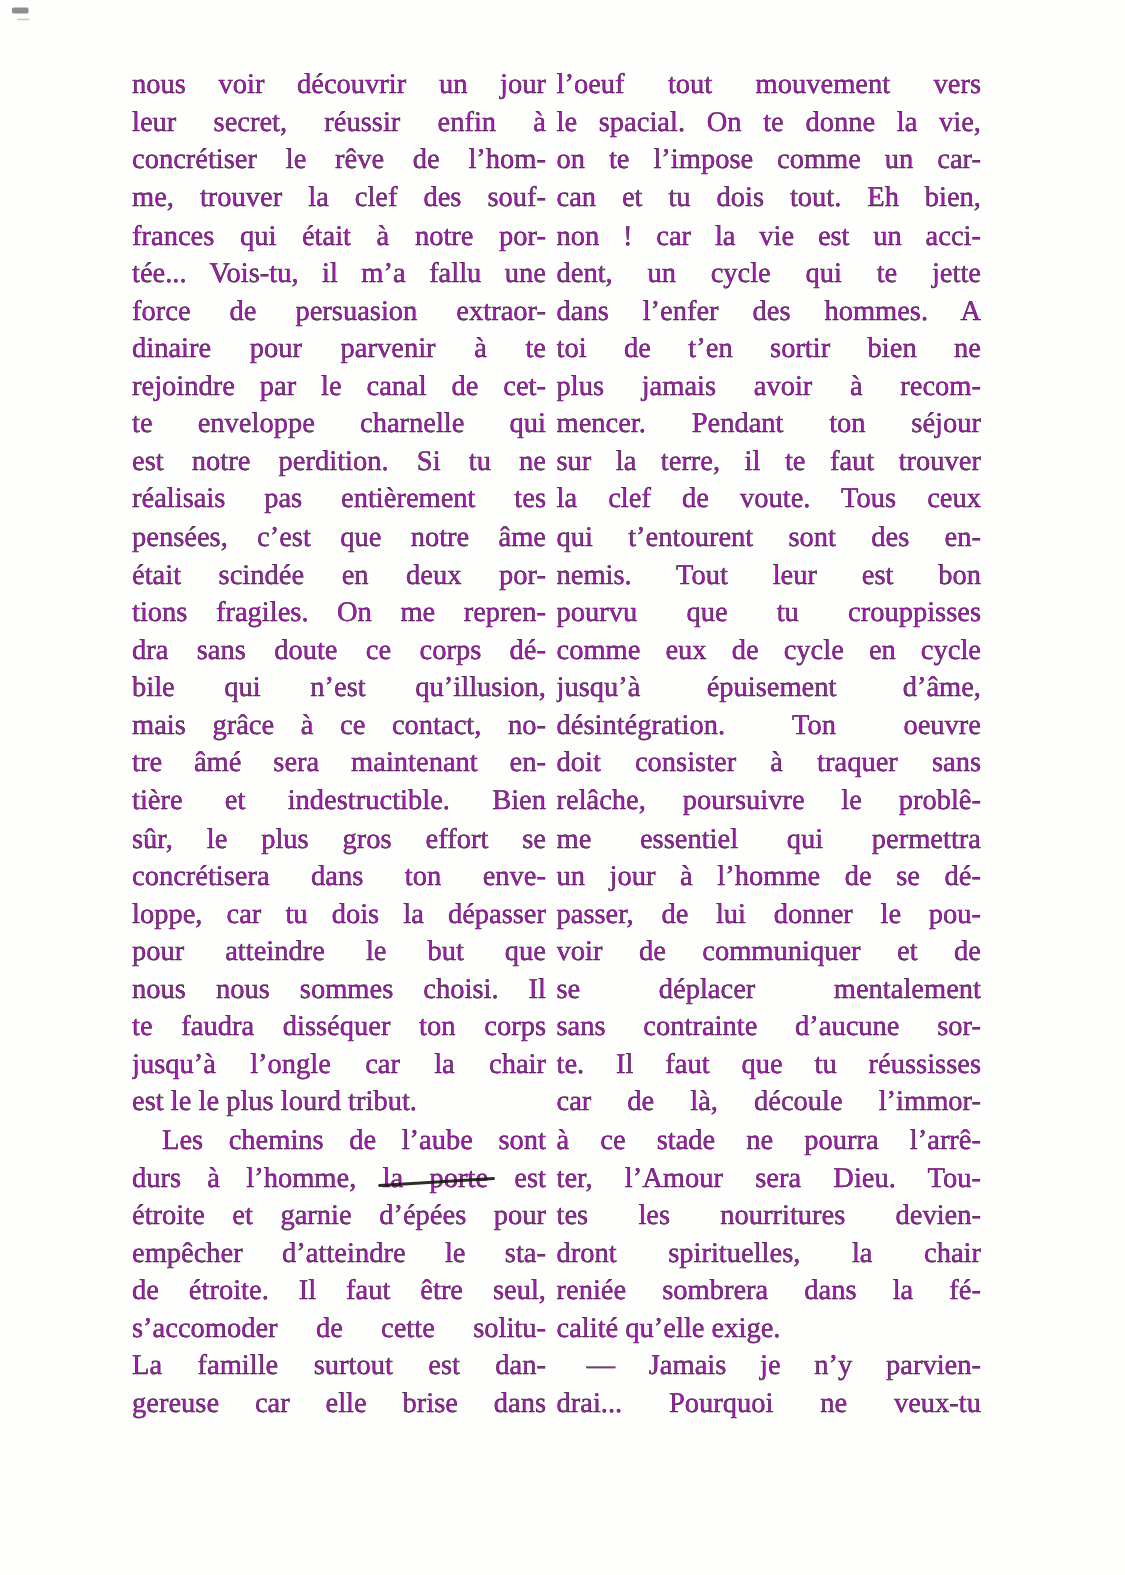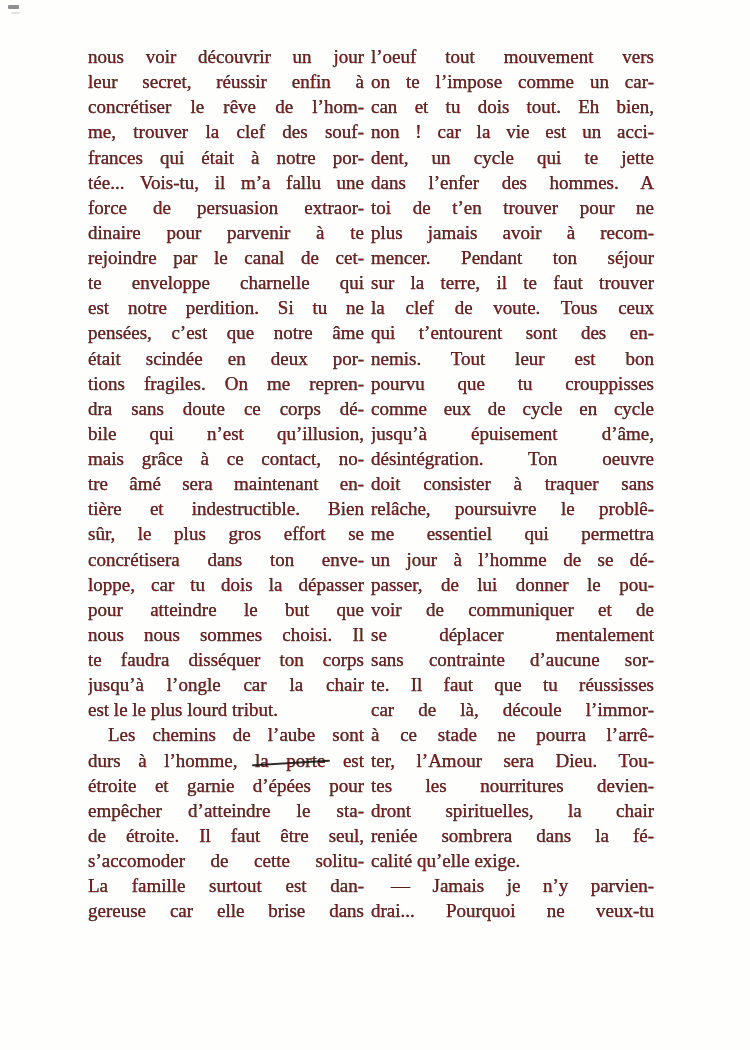--- a/index.html
+++ b/index.html
@@ -7,21 +7,21 @@
     padding: 0;
     background: #ffffff;
   }
   .page {
     position: relative;
     width: 750px;
     height: 1050px;
     background: #fefefd;
     overflow: hidden;
     font-family: "Liberation Serif", "DejaVu Serif", serif;
-    color: #7f1d1d;
+    color: #a21caf;
   }
   .column {
     position: absolute;
     top: 44px;
   }
   .col-0 { left: 88px;  width: 276px; }
   .col-1 { left: 371px; width: 283px; }
   .line {
     font-size: 19px;
     line-height: 25.14px;
@@ -70,20 +70,21 @@
       <div class="line">leur secret, réussir enfin à</div>
       <div class="line">concrétiser le rêve de l’hom-</div>
       <div class="line">me, trouver la clef des souf-</div>
       <div class="line">frances qui était à notre por-</div>
       <div class="line">tée... Vois-tu, il m’a fallu une</div>
       <div class="line">force de persuasion extraor-</div>
       <div class="line">dinaire pour parvenir à te</div>
       <div class="line">rejoindre par le canal de cet-</div>
       <div class="line">te enveloppe charnelle qui</div>
       <div class="line">est notre perdition. Si tu ne</div>
+      <div class="line">réalisais pas entièrement tes</div>
       <div class="line">pensées, c’est que notre âme</div>
       <div class="line">était scindée en deux por-</div>
       <div class="line">tions fragiles. On me repren-</div>
       <div class="line">dra sans doute ce corps dé-</div>
       <div class="line">bile qui n’est qu’illusion,</div>
       <div class="line">mais grâce à ce contact, no-</div>
       <div class="line">tre âmé sera maintenant en-</div>
       <div class="line">tière et indestructible. Bien</div>
       <div class="line">sûr, le plus gros effort se</div>
       <div class="line">concrétisera dans ton enve-</div>
@@ -97,26 +98,27 @@
       <div class="line"><span>durs à l’homme, </span><span class="ink-strike">la porte</span><span> est</span></div>
       <div class="line">étroite et garnie d’épées pour</div>
       <div class="line">empêcher d’atteindre le sta-</div>
       <div class="line">de étroite. Il faut être seul,</div>
       <div class="line">s’accomoder de cette solitu-</div>
       <div class="line">La famille surtout est dan-</div>
       <div class="line">gereuse car elle brise dans</div>
     </div>
   <div class="column col-1">
       <div class="line">l’oeuf tout mouvement vers</div>
+      <div class="line">le spacial. On te donne la vie,</div>
       <div class="line">on te l’impose comme un car-</div>
       <div class="line">can et tu dois tout. Eh bien,</div>
       <div class="line">non ! car la vie est un acci-</div>
       <div class="line">dent, un cycle qui te jette</div>
       <div class="line">dans l’enfer des hommes. A</div>
-      <div class="line">toi de t’en trouver pour ne</div>
+      <div class="line">toi de t’en sortir bien ne</div>
       <div class="line">plus jamais avoir à recom-</div>
       <div class="line">mencer. Pendant ton séjour</div>
       <div class="line">sur la terre, il te faut trouver</div>
       <div class="line">la clef de voute. Tous ceux</div>
       <div class="line">qui t’entourent sont des en-</div>
       <div class="line">nemis. Tout leur est bon</div>
       <div class="line">pourvu que tu crouppisses</div>
       <div class="line">comme eux de cycle en cycle</div>
       <div class="line">jusqu’à épuisement d’âme,</div>
       <div class="line">désintégration. Ton oeuvre</div>

